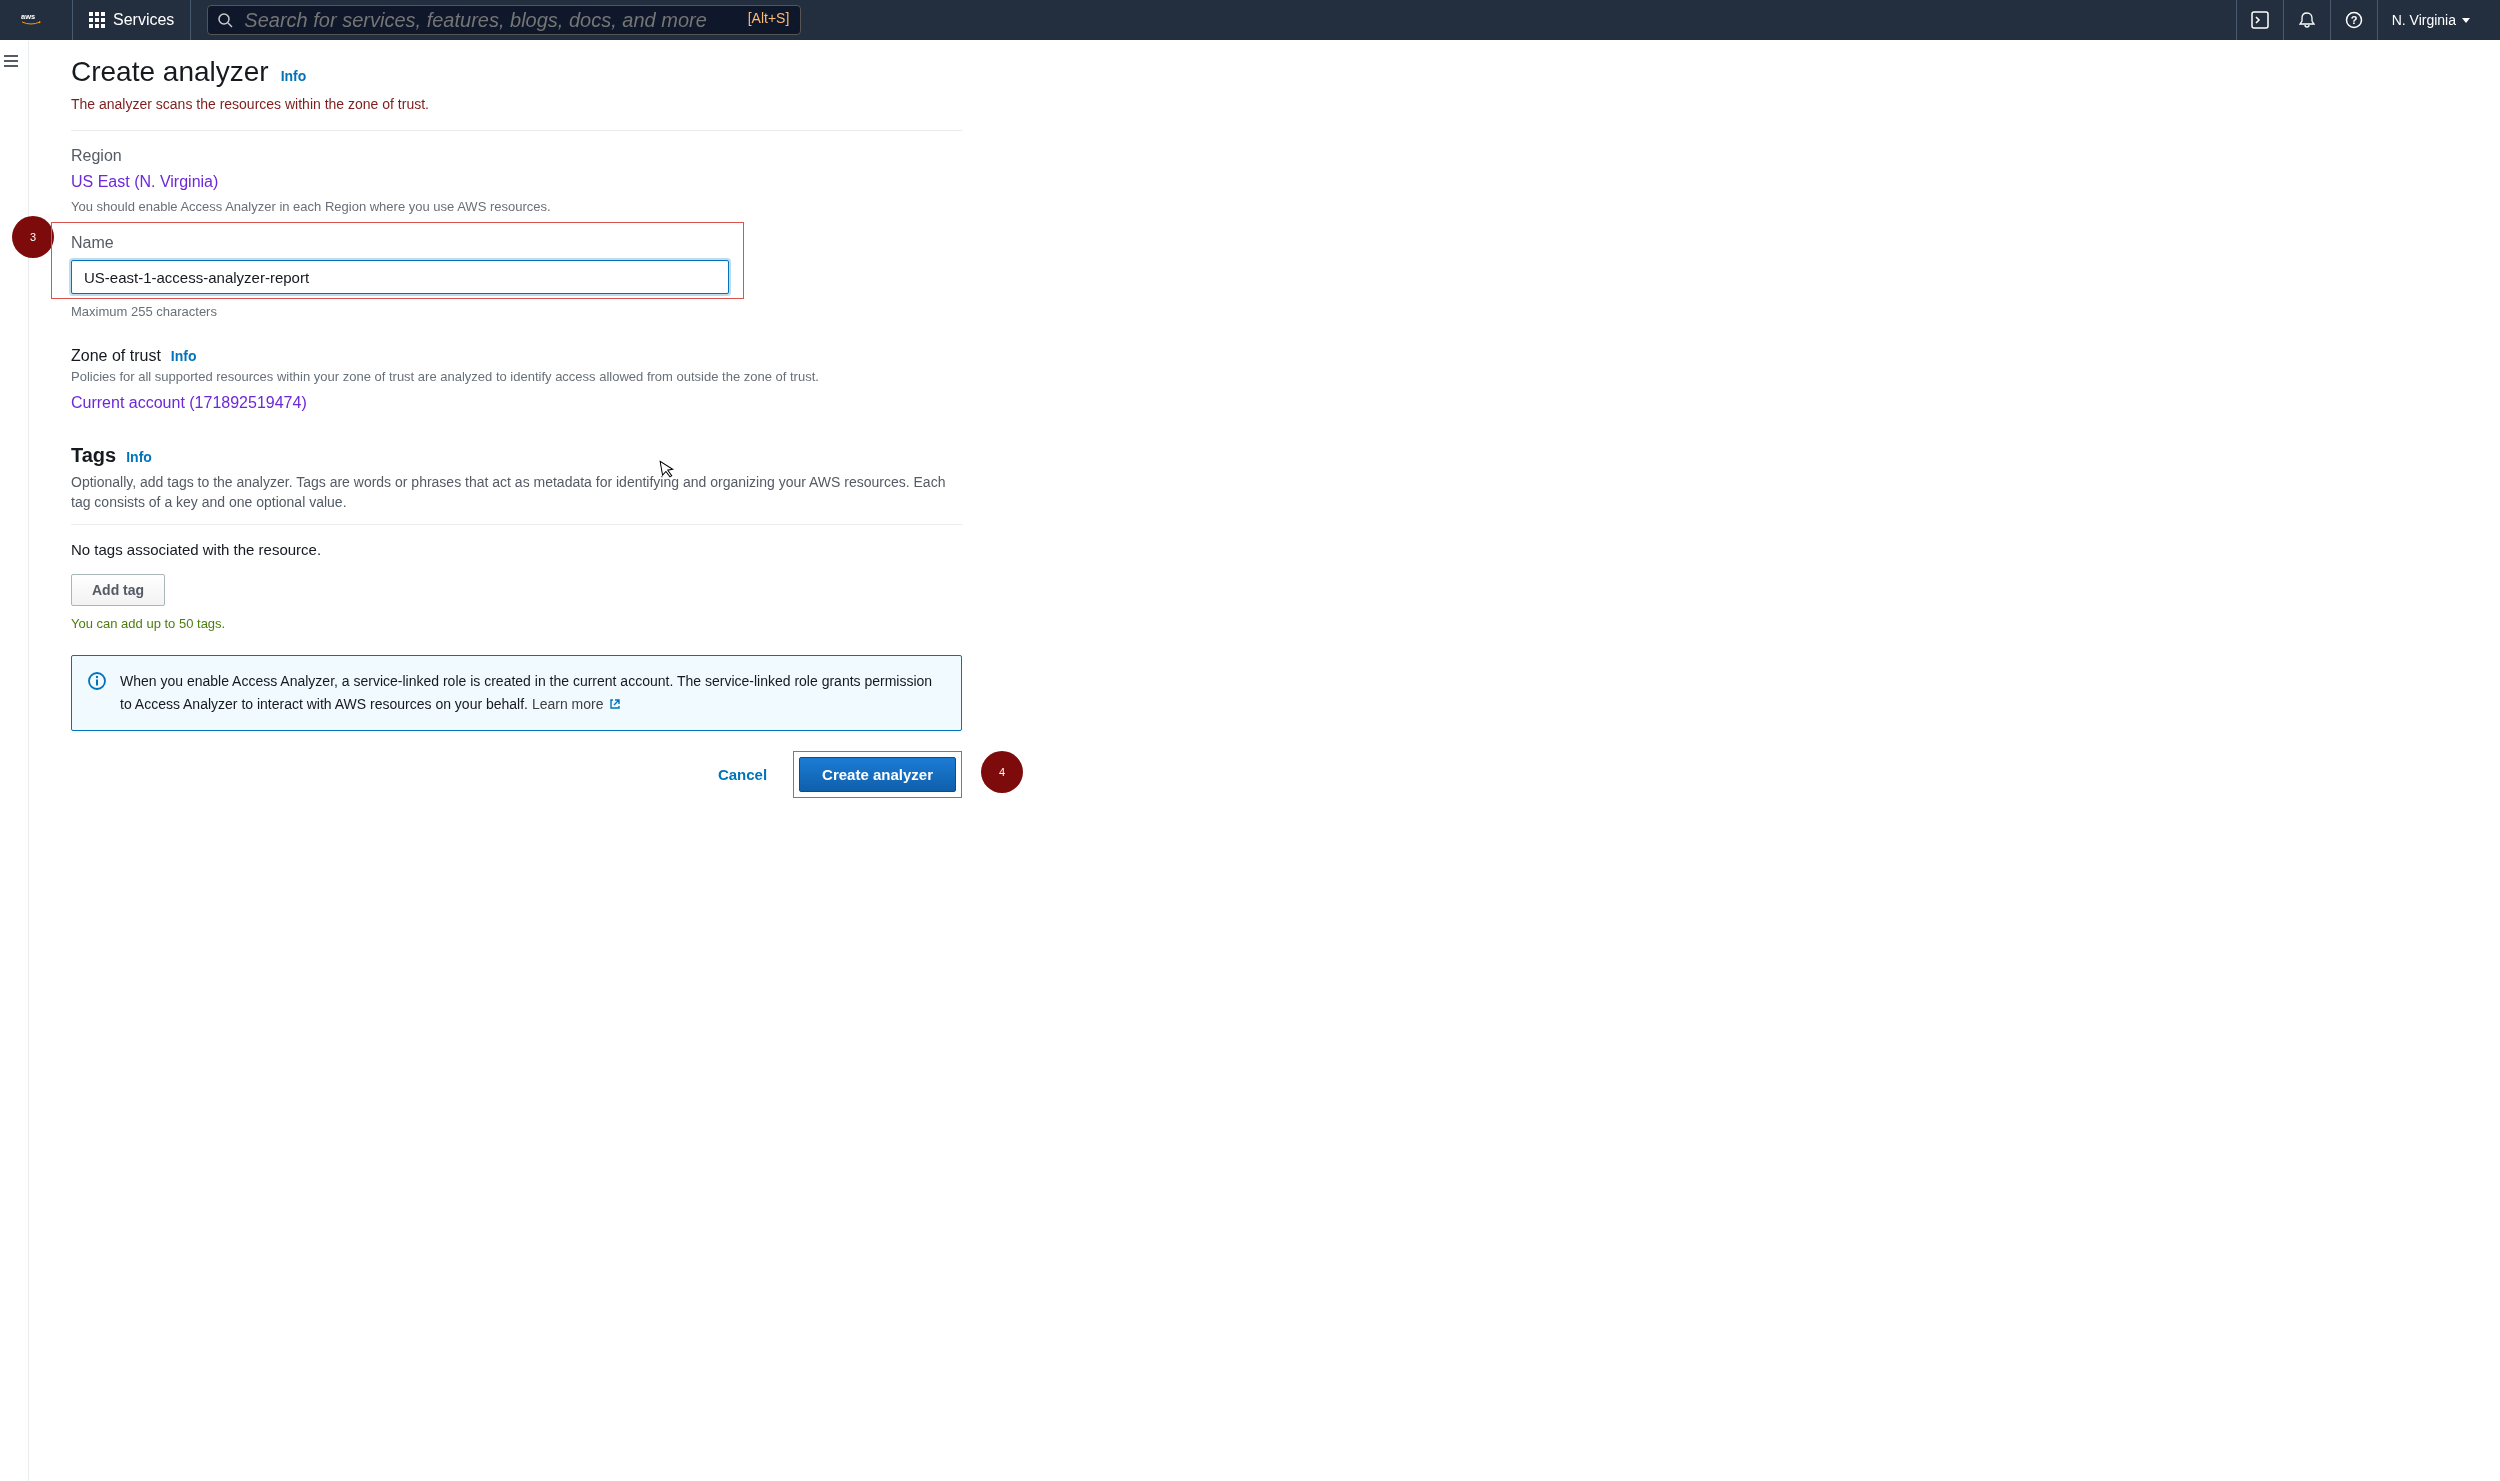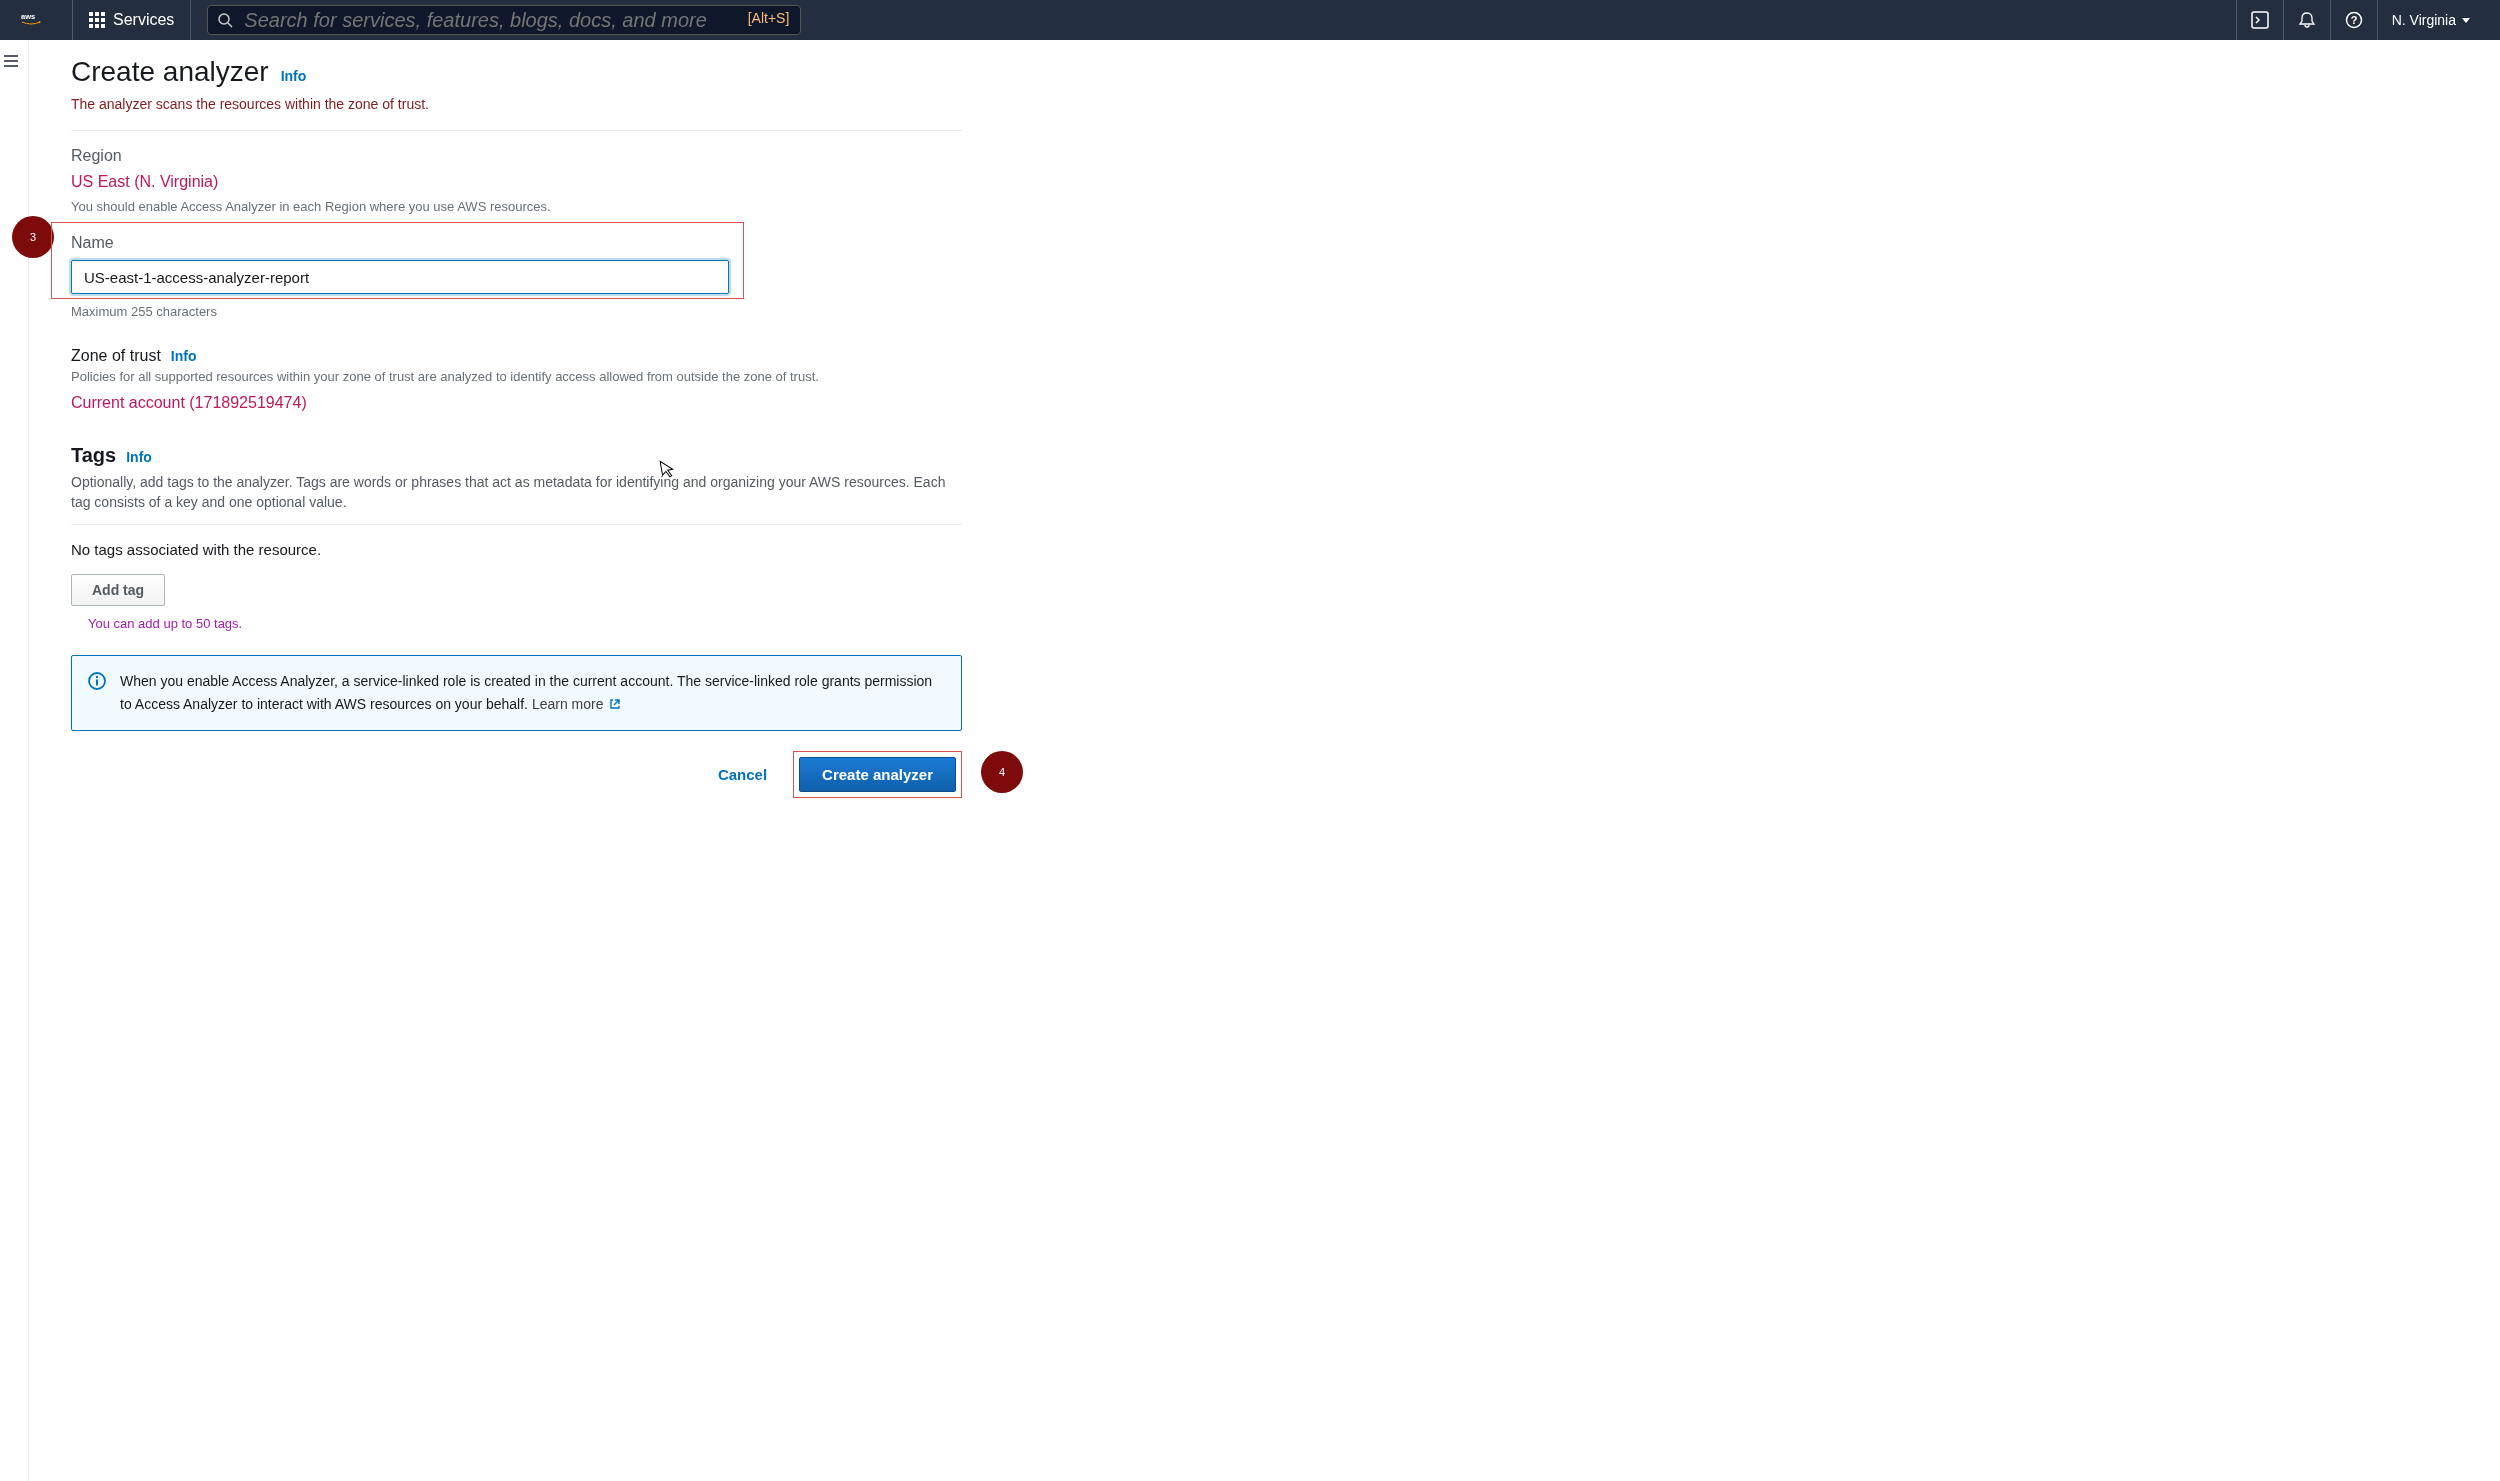--- a/index.html
+++ b/index.html
@@ -65,21 +65,21 @@
     .main-content { margin-left: 71px; max-width: 891px; padding-top: 16px; padding-bottom: 40px;}
     
     .page-title-row { display: flex; align-items: baseline; gap: 12px; margin-bottom: 8px;}
     .page-title { font-size: 28px; font-weight: 400; color:#16191f;}
     .info-link { color: #0073bb; font-size: 14px; font-weight: 700;}
     
     .page-subtitle { color:#7f1d1d; font-size:14px; margin-bottom: 18px;}
     hr { border: none; border-top: 1px solid #eaeded; margin: 0 0 16px 0;}
     
     .field-label { font-size: 16px; color:#545b64; margin-bottom: 8px;}
-    .field-value { font-size: 16px; color:#be185d; margin-bottom: 8px;}
+    .field-value { font-size: 16px; color:#6d28d9; margin-bottom: 8px;}
     .field-hint { font-size: 13px; color:#687078; margin-bottom: 20px;}
     
     .name-field-container { position: relative; }
     .red-outline-box { position:absolute; border: 1.5px solid #d9534f; pointer-events:none;}
     .red-name { left:-20px; top:-12px; width:693px; height:77px;}
     
     .callout-badge { 
       position: absolute;
       width: 42px; height: 42px;
       background: #7d0b0b;
@@ -112,21 +112,21 @@
     .no-tags { font-size:15px; color:#16191f; margin-bottom: 16px;}
     .add-tag-btn {
       background: linear-gradient(#fff,#f2f2f2);
       border: 1px solid #aab7b8;
       border-radius:2px;
       padding: 7px 20px;
       font-size:14px; font-weight:700;
       cursor:pointer;
       color:#545b64;
     }
-    .tags-limit { font-size:13px; color:#a21caf; margin-top:10px; margin-bottom: 24px; margin-left: 17px;}
+    .tags-limit { font-size:13px; color:#4d7c0f; margin-top:10px; margin-bottom: 24px;}
     
     .info-box {
       border: 1px solid #0073bb;
       background: #f1faff;
       border-radius: 2px;
       padding: 14px 16px;
       display: flex;
       gap: 14px;
       margin-bottom: 20px;
     }

